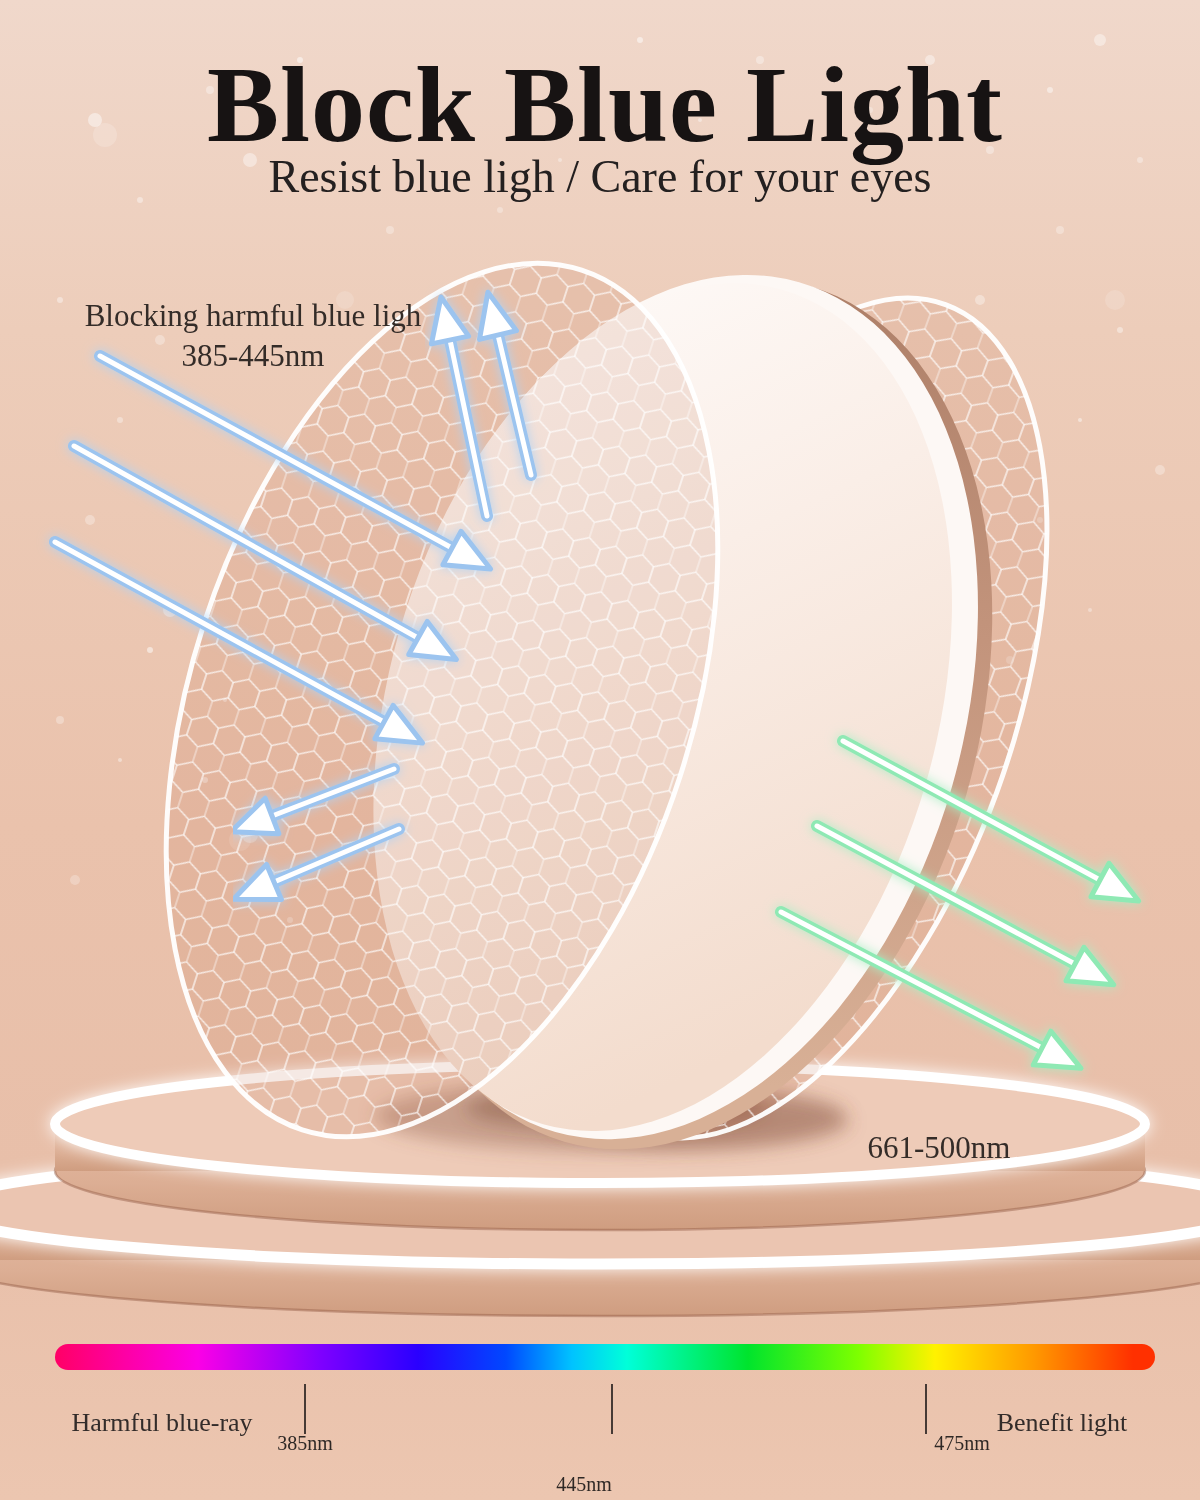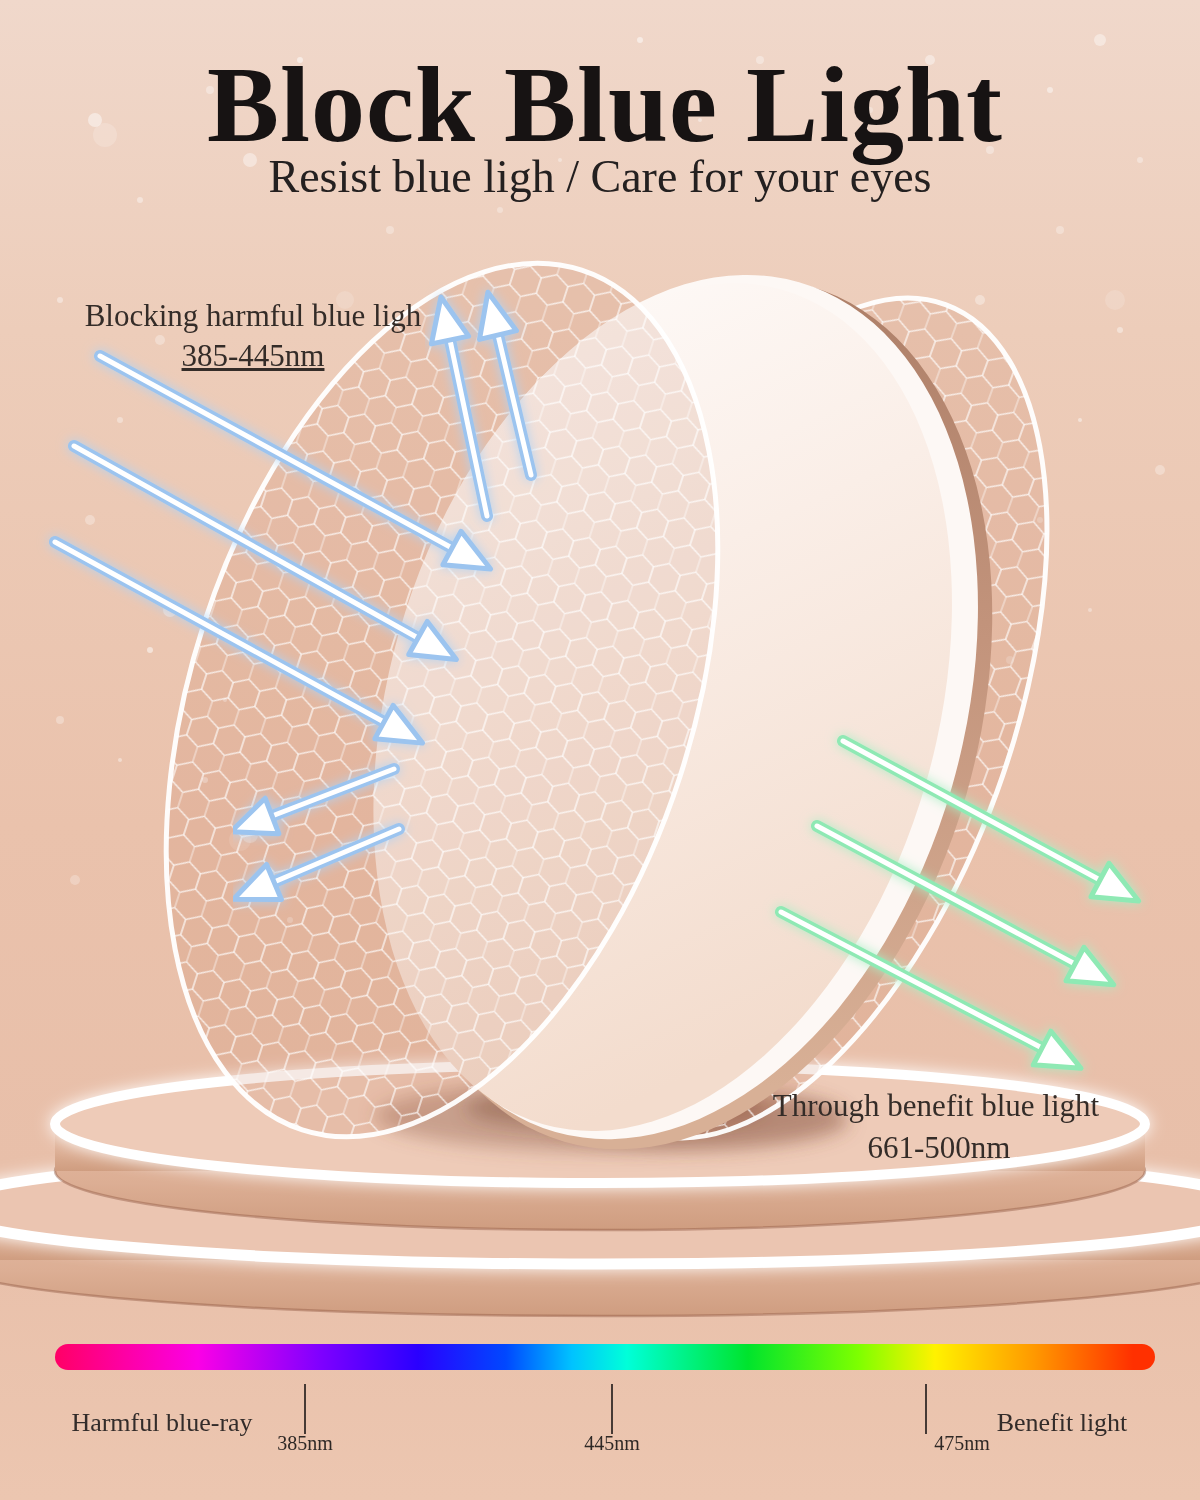--- a/index.html
+++ b/index.html
@@ -7,32 +7,32 @@
     position:relative;width:1200px;height:1500px;overflow:hidden;
     background:linear-gradient(180deg,#f0d8cb 0%,#edcdba 22%,#eac2ac 55%,#e8bfa9 78%,#ecc6b0 100%);
     font-family:"Liberation Serif", serif;
   }
   .art{position:absolute;left:0;top:0;z-index:1;}
   .txt{position:absolute;z-index:5;white-space:nowrap;transform:translateX(-50%);text-align:center;}
   .title{left:600px;top:38px;font-size:108px;font-weight:700;color:#171313;letter-spacing:1px;}
   .subtitle{left:600px;top:150px;font-size:46px;color:#242020;}
   .ann-line{font-size:31px;color:#342c28;}
   .ann-l1{left:253px;top:298px;}
-  .ann-l2{left:253px;top:338px;text-decoration:underline;}
+  .ann-l2{left:253px;top:338px;}
   .ann-r1{left:936px;top:1088px;}
   .ann-r2{left:939px;top:1130px;}
   .spectrum-bar{
     position:absolute;z-index:5;left:55px;top:1344px;width:1100px;height:26px;border-radius:13px;
   }
   .spec-label{font-size:26px;color:#332c2a;top:1408px;}
   .sl0{left:162px;} .sl1{left:462px;} .sl2{left:770px;} .sl3{left:1042px;margin-left:20px;}
   .divider{position:absolute;z-index:5;width:2px;height:50px;top:1384px;background:#463a35;transform:translateX(-50%);}
   .dv0{left:305px;} .dv1{left:612px;} .dv2{left:926px;}
   .wl{font-size:20px;color:#2e2825;top:1432px;}
-  .wl0{left:305px;} .wl1{left:612px;} .wl2{left:962px;}
+  .wl0{left:305px;} .wl1{left:584px;margin-top:41px;} .wl2{left:962px;}
 </style>
 </head>
 <body>
 
 <div class="stage">
 
   <svg class="art" width="1200" height="1500" viewBox="0 0 1200 1500">
     <defs>
       <pattern id="hexP" width="28" height="48" patternUnits="userSpaceOnUse">
         <g fill="none" stroke="#ffffff" stroke-opacity="0.5" stroke-width="1.4">
@@ -219,21 +219,20 @@
       </g>
     </g>
   </svg>
 
   <h1 class="txt title" style="margin:5px;">Block Blue Light</h1>
   <div class="txt ann-line ann-l1">Blocking harmful blue ligh</div>
 
   <div class="txt subtitle">Resist blue ligh / Care for your eyes</div>
   <div class="txt ann-line ann-l2">385-445nm</div>
 
-  <div class="txt ann-line ann-r1">Through benefit blue light</div>
   <div class="txt ann-line ann-r2">661-500nm</div>
 
   <div class="spectrum-bar" style="background: linear-gradient(90deg, rgb(255, 0, 102) 0%, rgb(251, 0, 230) 13%, rgb(128, 0, 255) 24%, rgb(42, 0, 255) 33%, rgb(0, 72, 255) 41%, rgb(0, 195, 255) 47%, rgb(0, 255, 217) 52%, rgb(0, 228, 45) 63%, rgb(125, 255, 0) 73%, rgb(255, 242, 0) 80%, rgb(255, 153, 0) 89%, rgb(255, 48, 0) 98%);"></div>
 
   <div class="txt spec-label sl0">Harmful blue-ray</div>
   <div class="txt spec-label sl3">Benefit light</div>
 
   <div class="divider dv0"></div>
   <div class="divider dv1"></div>
   <div class="divider dv2"></div>

